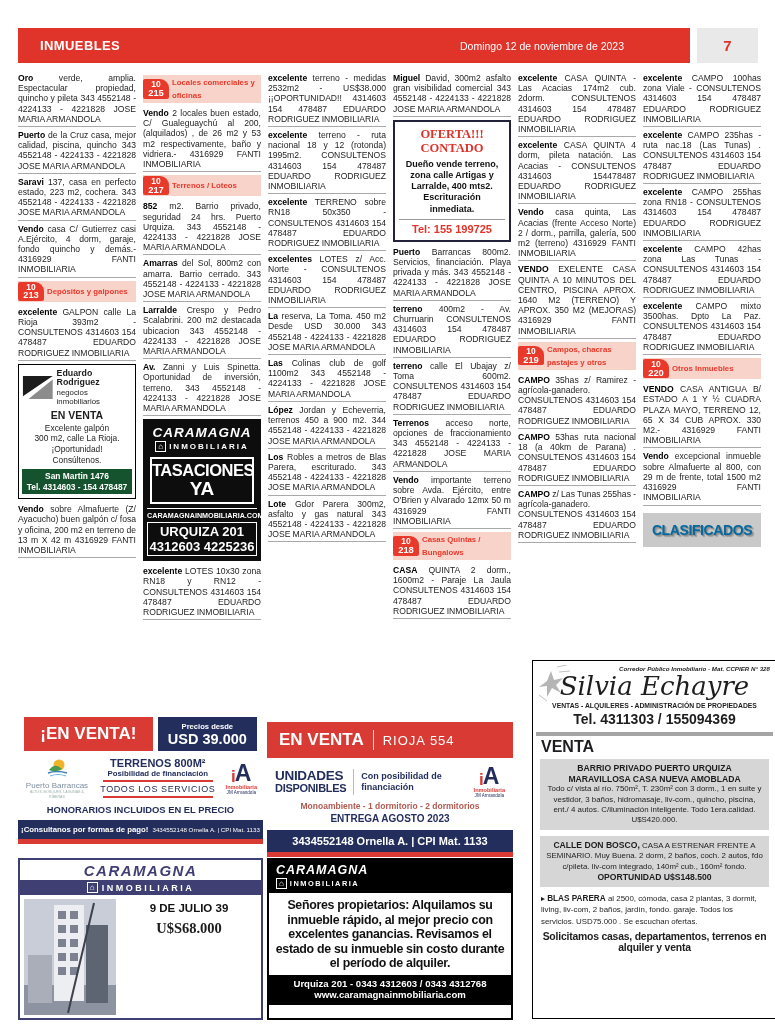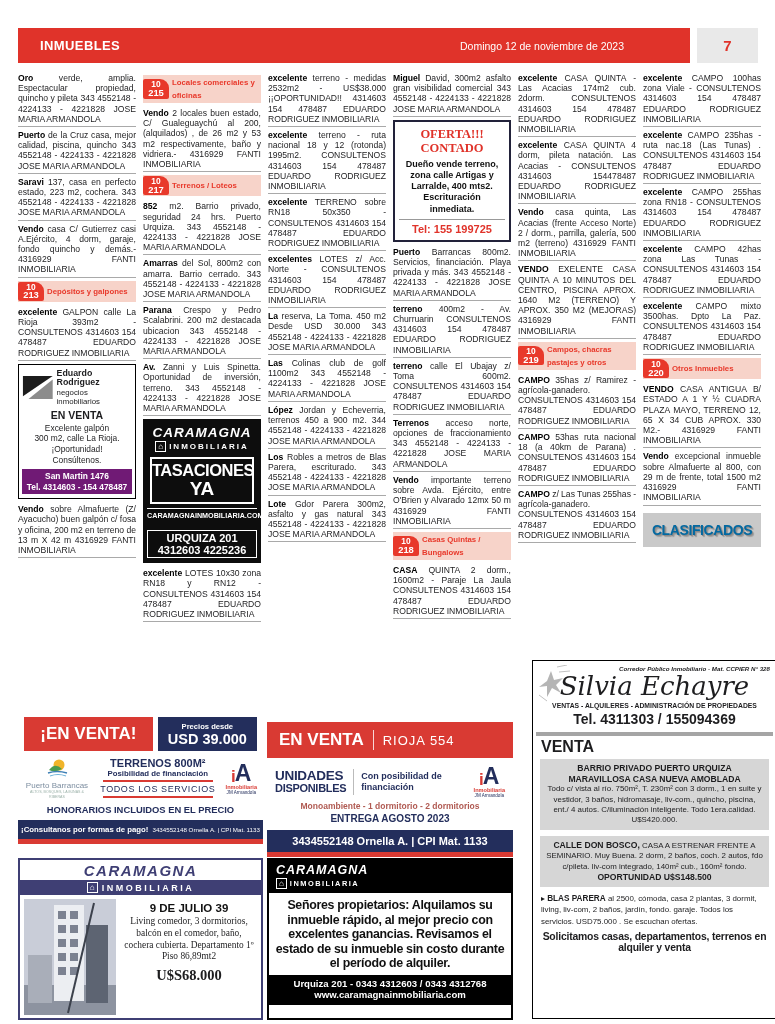--- a/index.html
+++ b/index.html
@@ -23,33 +23,33 @@
          border-radius:2px 9px 2px 2px;line-height:8.6px;font-size:8.4px;padding:1px 0;flex:0 0 26px;}
   .badge .n2{font-size:9.4px;}
   .catlabel{color:#e8392b;font-weight:bold;font-size:7.8px;line-height:13px;}
   
   .w-ed{border:1px solid #000;padding:4px 3px;text-align:center;margin:2px 0 5px;}
   .ed-top{display:flex;align-items:center;gap:3px;text-align:left;}
   .ed-name{font-weight:bold;font-size:8.8px;line-height:9.5px;}
   .ed-sub{font-size:7.8px;line-height:9px;}
   .ed-venta{font-weight:bold;font-size:10.5px;margin:3px 0 2px;}
   .ed-line{font-size:8.4px;line-height:10.6px;}
-  .ed-foot{margin-top:4px;background:#701a75;color:#fff;font-weight:bold;font-size:8.4px;
+  .ed-foot{margin-top:4px;background:#14532d;color:#fff;font-weight:bold;font-size:8.4px;
            line-height:10.5px;padding:2px 1px;}
   
   .w-tas{background:#0d0d0d;color:#fff;text-align:center;padding:6px 4px 5px;margin:2px 0 5px;}
   .cara-brand{font-weight:bold;font-style:italic;font-size:13.5px;letter-spacing:1px;}
   .cara-sub{display:flex;gap:3px;justify-content:center;align-items:center;font-weight:bold;
             letter-spacing:2px;font-size:8px;margin-top:1px;}
   .housebox{border:1.5px solid currentColor;padding:0 2px;font-size:8px;letter-spacing:0;}
   .tasbox{border:2px solid #fff;margin:5px 3px 4px;padding:3px 0 4px;}
   .tas1{font-weight:bold;font-size:16.5px;line-height:17px;letter-spacing:-.5px;}
   .tas2{font-weight:bold;font-size:19px;line-height:19px;}
   .tasweb{border-top:1.5px solid #fff;font-size:7.2px;font-weight:bold;padding:2px 0 1px;}
-  .tasaddr{border:1px solid #fff;font-size:11px;font-weight:bold;padding:1px 0;margin-top:9px;}
+  .tasaddr{border:1px solid #fff;font-size:13px;font-weight:bold;padding:1px 0;margin-top:1px;}
   
   .w-of{border:2px solid #22223a;padding:5px 4px;text-align:center;margin:2px 0 5px;}
   .of-t{color:#e0332a;font-weight:bold;font-size:12.5px;line-height:14px;font-family:Liberation Serif, serif;}
   .of-b{font-weight:bold;font-size:9px;line-height:11.2px;margin:4px 2px;color:#111;}
   .of-tel{color:#e0332a;font-weight:bold;font-size:11px;border-top:1px solid #999;padding-top:3px;margin-top:2px;}
   
   .w-cl{background:#c9c9c9;text-align:center;padding:8px 2px;margin:7px 0 4px;}
   .w-cl span{color:#0369a1;font-weight:bold;font-size:14px;letter-spacing:-.4px;
              text-shadow:1px 1px 0 #8a8a8a,2px 2px 1px #9c9c9c;}
   
@@ -191,21 +191,21 @@
         <p class="cad"><b>Vendo</b> 2 locales buen estado, C/ Gualeguaychú al 200, (alquilados) , de 26 m2 y 53 m2 respectivamente, baño y vidriera.- 4316929 FANTI INMOBILIARIA</p>
         <div class="cat">
           <div class="badge">
             <div>10</div>
             <div class="n2">217</div>
           </div>
           <div class="catlabel">Terrenos / Loteos</div>
         </div>
         <p class="cad"><b>852</b> m2. Barrio privado, seguridad 24 hrs. Puerto Urquiza. 343 4552148 - 4224133 - 4221828 JOSE MARIA ARMANDOLA</p>
         <p class="cad"><b>Amarras</b> del Sol, 800m2 con amarra. Barrio cerrado. 343 4552148 - 4224133 - 4221828 JOSE MARIA ARMANDOLA</p>
-        <p class="cad"><b>Parana</b> Crespo y Pedro Scalabrini. 200 m2 destacada ubicacion 343 4552148 - 4224133 - 4221828 JOSE MARIA ARMANDOLA</p>
+        <p class="cad"><b>Larralde</b> Crespo y Pedro Scalabrini. 200 m2 destacada ubicacion 343 4552148 - 4224133 - 4221828 JOSE MARIA ARMANDOLA</p>
         <p class="cad"><b>Av.</b> Zanni y Luis Spinetta. Oportunidad de inversión, terreno. 343 4552148 - 4224133 - 4221828 JOSE MARIA ARMANDOLA</p>
         <div id="w-tasaciones" class="w-tas">
       <div class="cara-brand">CARAMAGNA</div>
       <div class="cara-sub">
         <span class="housebox">⌂</span>
         <span>INMOBILIARIA</span>
       </div>
       <div class="tasbox">
         <div class="tas1">TASACIONES</div>
         <div class="tas2">YA</div>
@@ -376,21 +376,20 @@
         <rect x="34" y="54" width="8" height="8" fill="#7c8291"></rect>
           <rect x="46" y="54" width="8" height="8" fill="#7c8291"></rect>
         <rect x="34" y="68" width="8" height="8" fill="#7c8291"></rect>
           <rect x="46" y="68" width="8" height="8" fill="#7c8291"></rect>
         <rect x="62" y="26" width="22" height="78" fill="#5d6472"></rect>
         <rect x="4" y="56" width="24" height="48" fill="#a9aeb9"></rect>
         <line x1="70" y1="4" x2="44" y2="114" stroke="#3c414c" stroke-width="2"></line>
       </svg>
       <div class="nj-info">
         <div class="nj-title">9 DE JULIO 39</div>
-        <div class="nj-text">Living comedor, 3 dormitorios, balcón en el comedor, baño, cochera cubierta. Departamento 1º Piso 86,89mt2</div>
         <div class="nj-price">U$S68.000</div>
       </div>
     </div>
   </div>
 
   <div class="bad ad-pp" style="left:267px;top:858px;width:242px;height:158px;">
     <div class="pp-head">
       <div class="pp-brand">CARAMAGNA</div>
       <div class="pp-sub">
         <span class="housebox">⌂</span>

